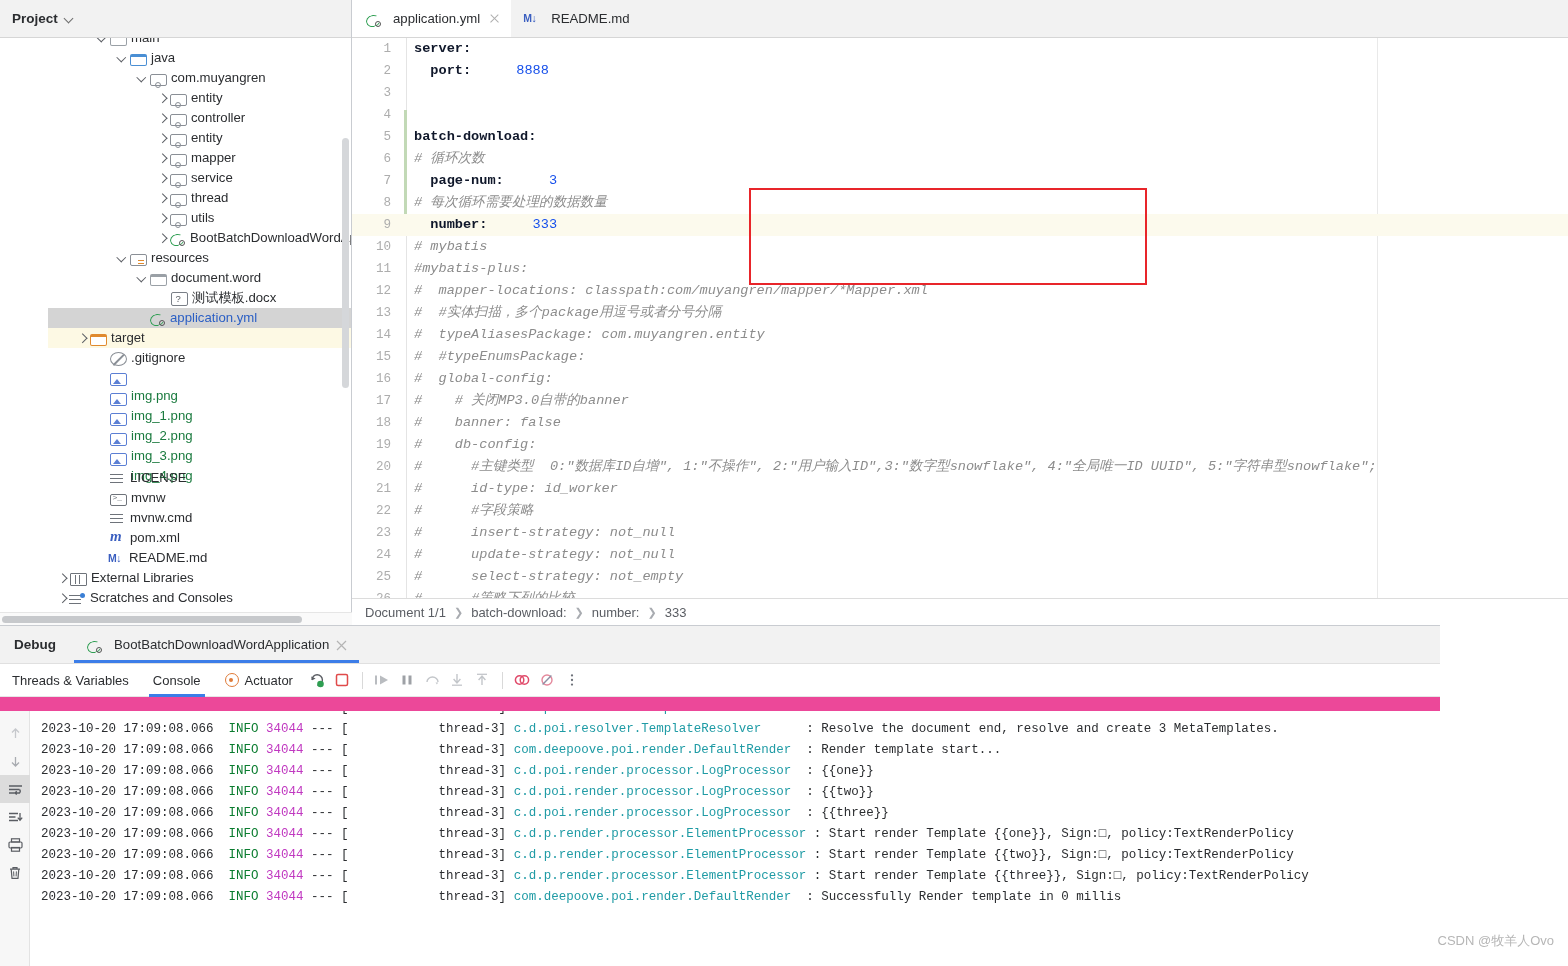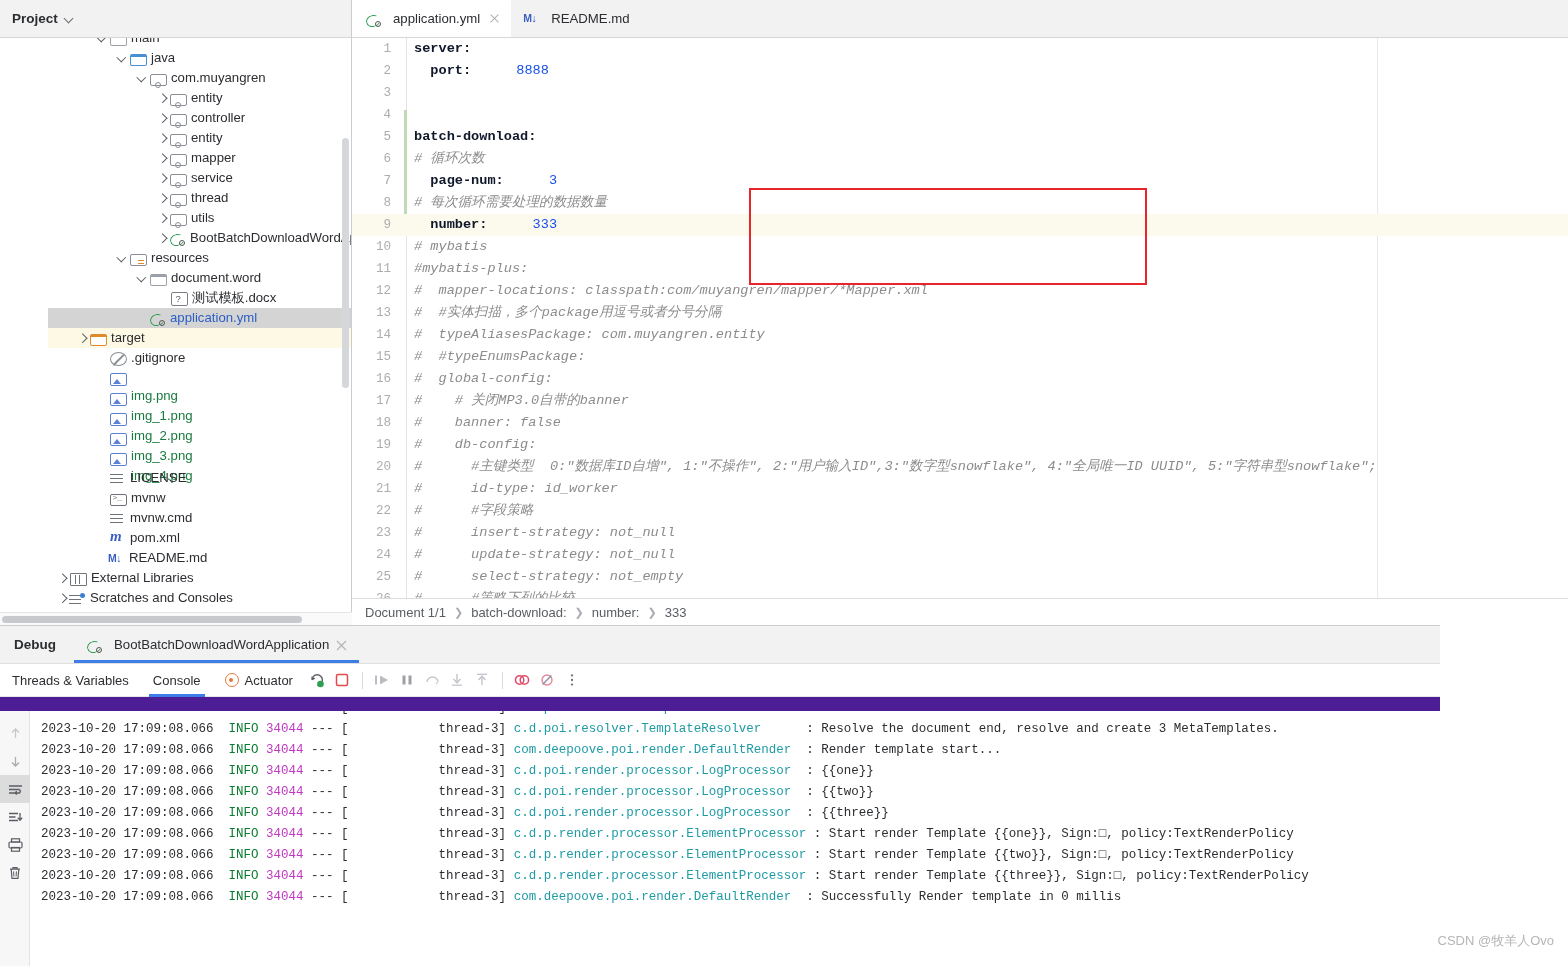--- a/index.html
+++ b/index.html
@@ -158,21 +158,21 @@
 
   #breadcrumb {
     position:absolute; left:0; bottom:0; height:27px; width:100%;
     border-top:1px solid #dcdcdc; background:#fff; display:flex; align-items:center;
     padding-left:13px; gap:8px; font-size:13px; color:#5a5d63;
   }
   .bsep { color:#a8abb0; font-size:11px; }
 
   
   #debug-panel { position:absolute; left:0; top:625px; width:1440px; height:341px;
-     background:#4c1d95; border-top:1px solid #c9ccd1; }
+     background:#ec4899; border-top:1px solid #c9ccd1; }
   #debug-head { height:38px; background:#f2f2f2; display:flex; align-items:stretch;
      border-bottom:1px solid #e0e0e0; }
   #debug-head .title { display:flex; align-items:center; padding:0 18px 0 14px;
      font-size:13.5px; font-weight:bold; color:#2b2d30; }
   #run-tab { display:flex; align-items:center; gap:7px; padding:0 12px; font-size:13.2px;
      color:#2b2d30; position:relative; }
   #run-tab::after { content:""; position:absolute; left:0; right:0; bottom:0; height:2.6px; background:#3c7de8; }
 
   #debug-toolbar { height:33px; display:flex; align-items:center; gap:0; background:#fff;
      border-bottom:1px solid #e6e6e6; }

